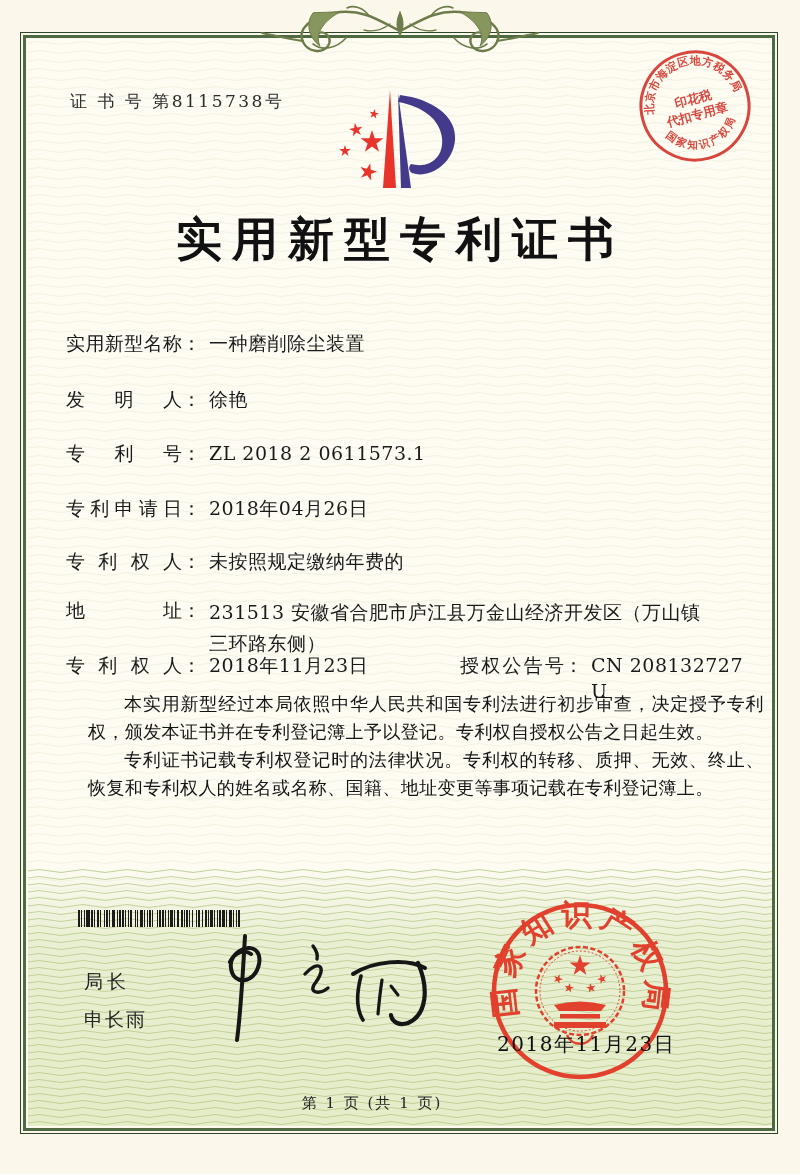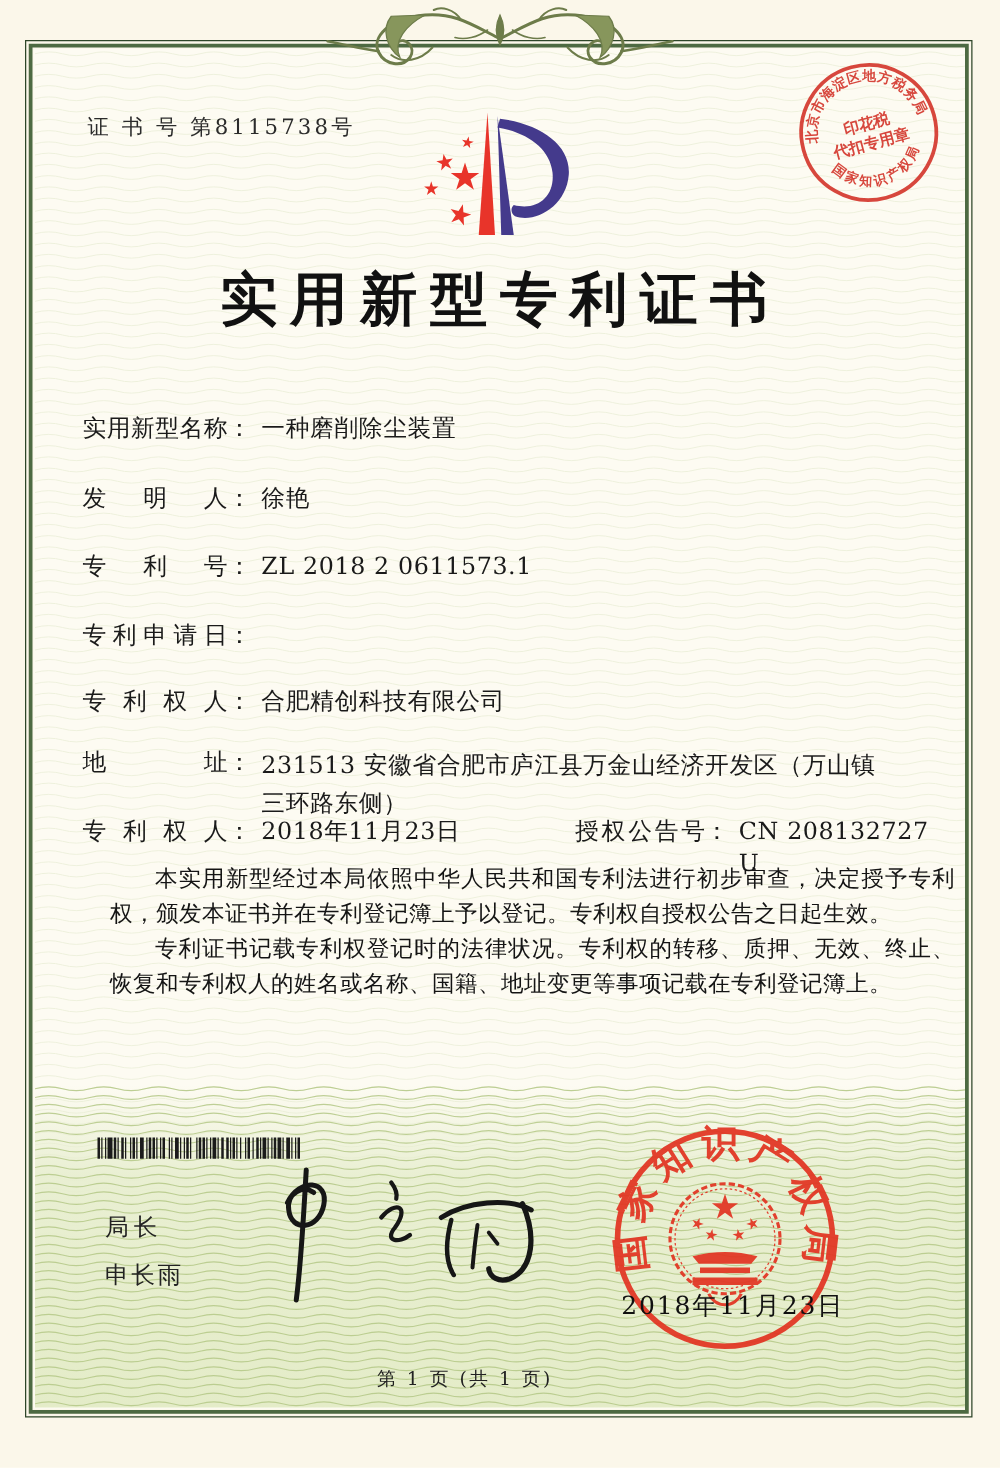--- a/index.html
+++ b/index.html
@@ -282,25 +282,26 @@
   <span class="field-value">徐艳</span>
 </div>
 <div class="abs field-row" style="top:440px">
   <span class="field-label">专利号</span>
     <span class="field-colon">：</span>
   <span class="field-value">ZL 2018 2 0611573.1</span>
 </div>
 <div class="abs field-row" style="top:495px">
   <span class="field-label">专利申请日</span>
     <span class="field-colon">：</span>
+  <span class="field-value">2018年04月26日</span>
 </div>
 <div class="abs field-row" style="top:548px">
   <span class="field-label">专利权人</span>
     <span class="field-colon">：</span>
-  <span class="field-value">合肥精创科技有限公司</span>
+  <span class="field-value">未按照规定缴纳年费的</span>
 </div>
 <div class="abs field-row" style="top:597px">
   <span class="field-label">地址</span>
     <span class="field-colon">：</span>
   <span class="field-value addr-value">231513 安徽省合肥市庐江县万金山经济开发区（万山镇三环路东侧）</span>
 </div>
 <div class="abs field-row" style="top:652px;position:absolute">
   <span class="field-label">专利权人</span>
     <span class="field-colon">：</span>
   <span class="field-value">2018年11月23日</span>

